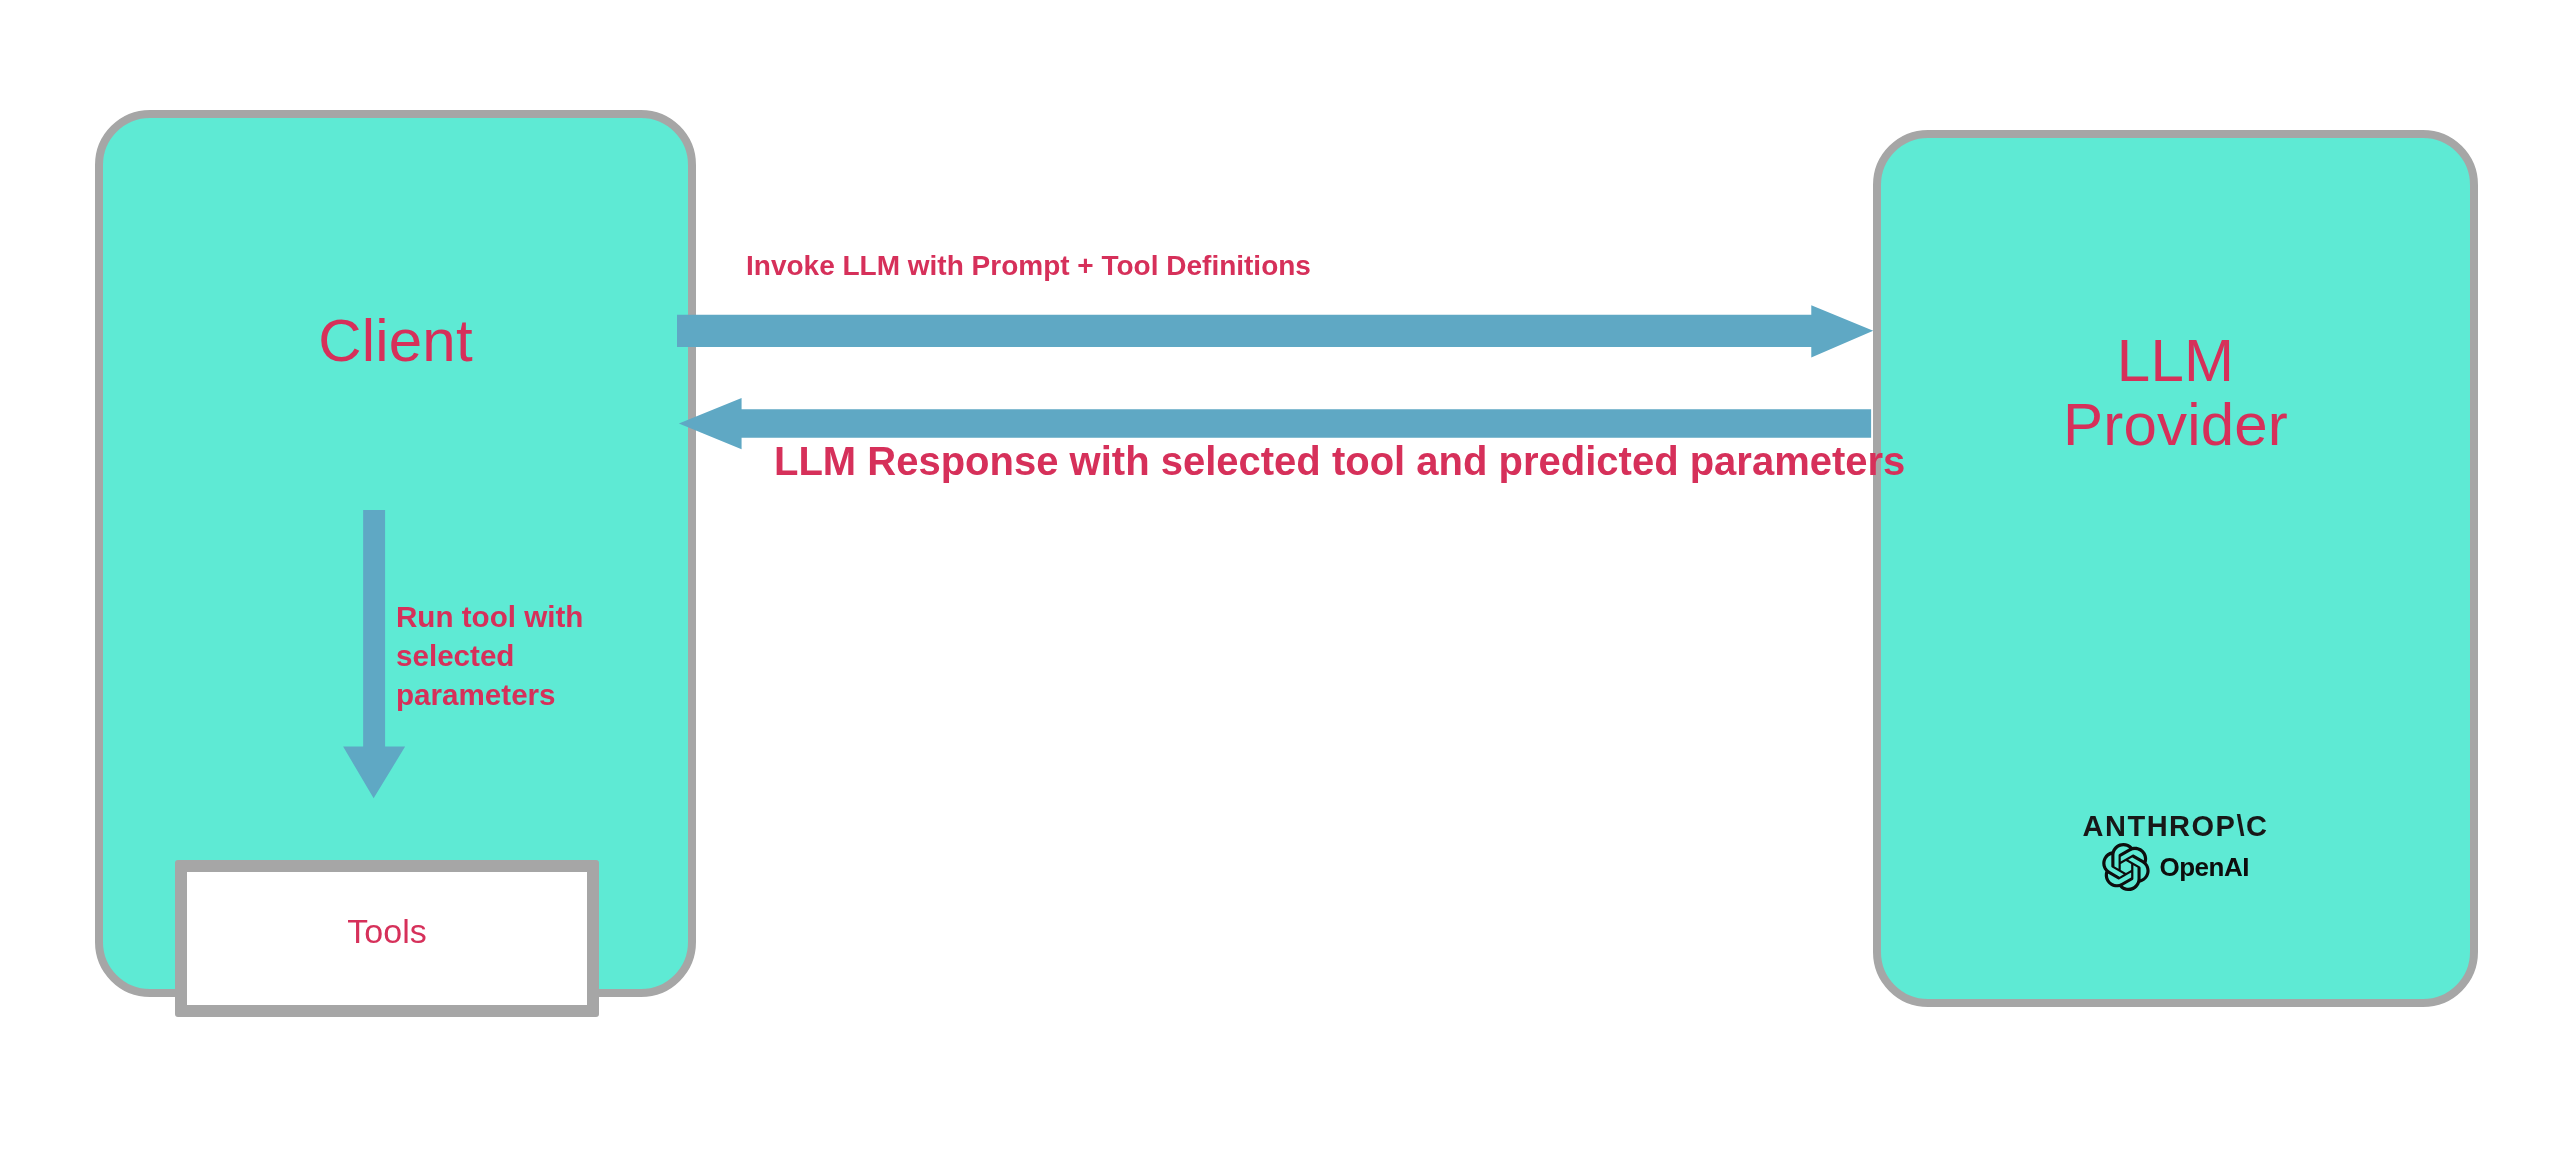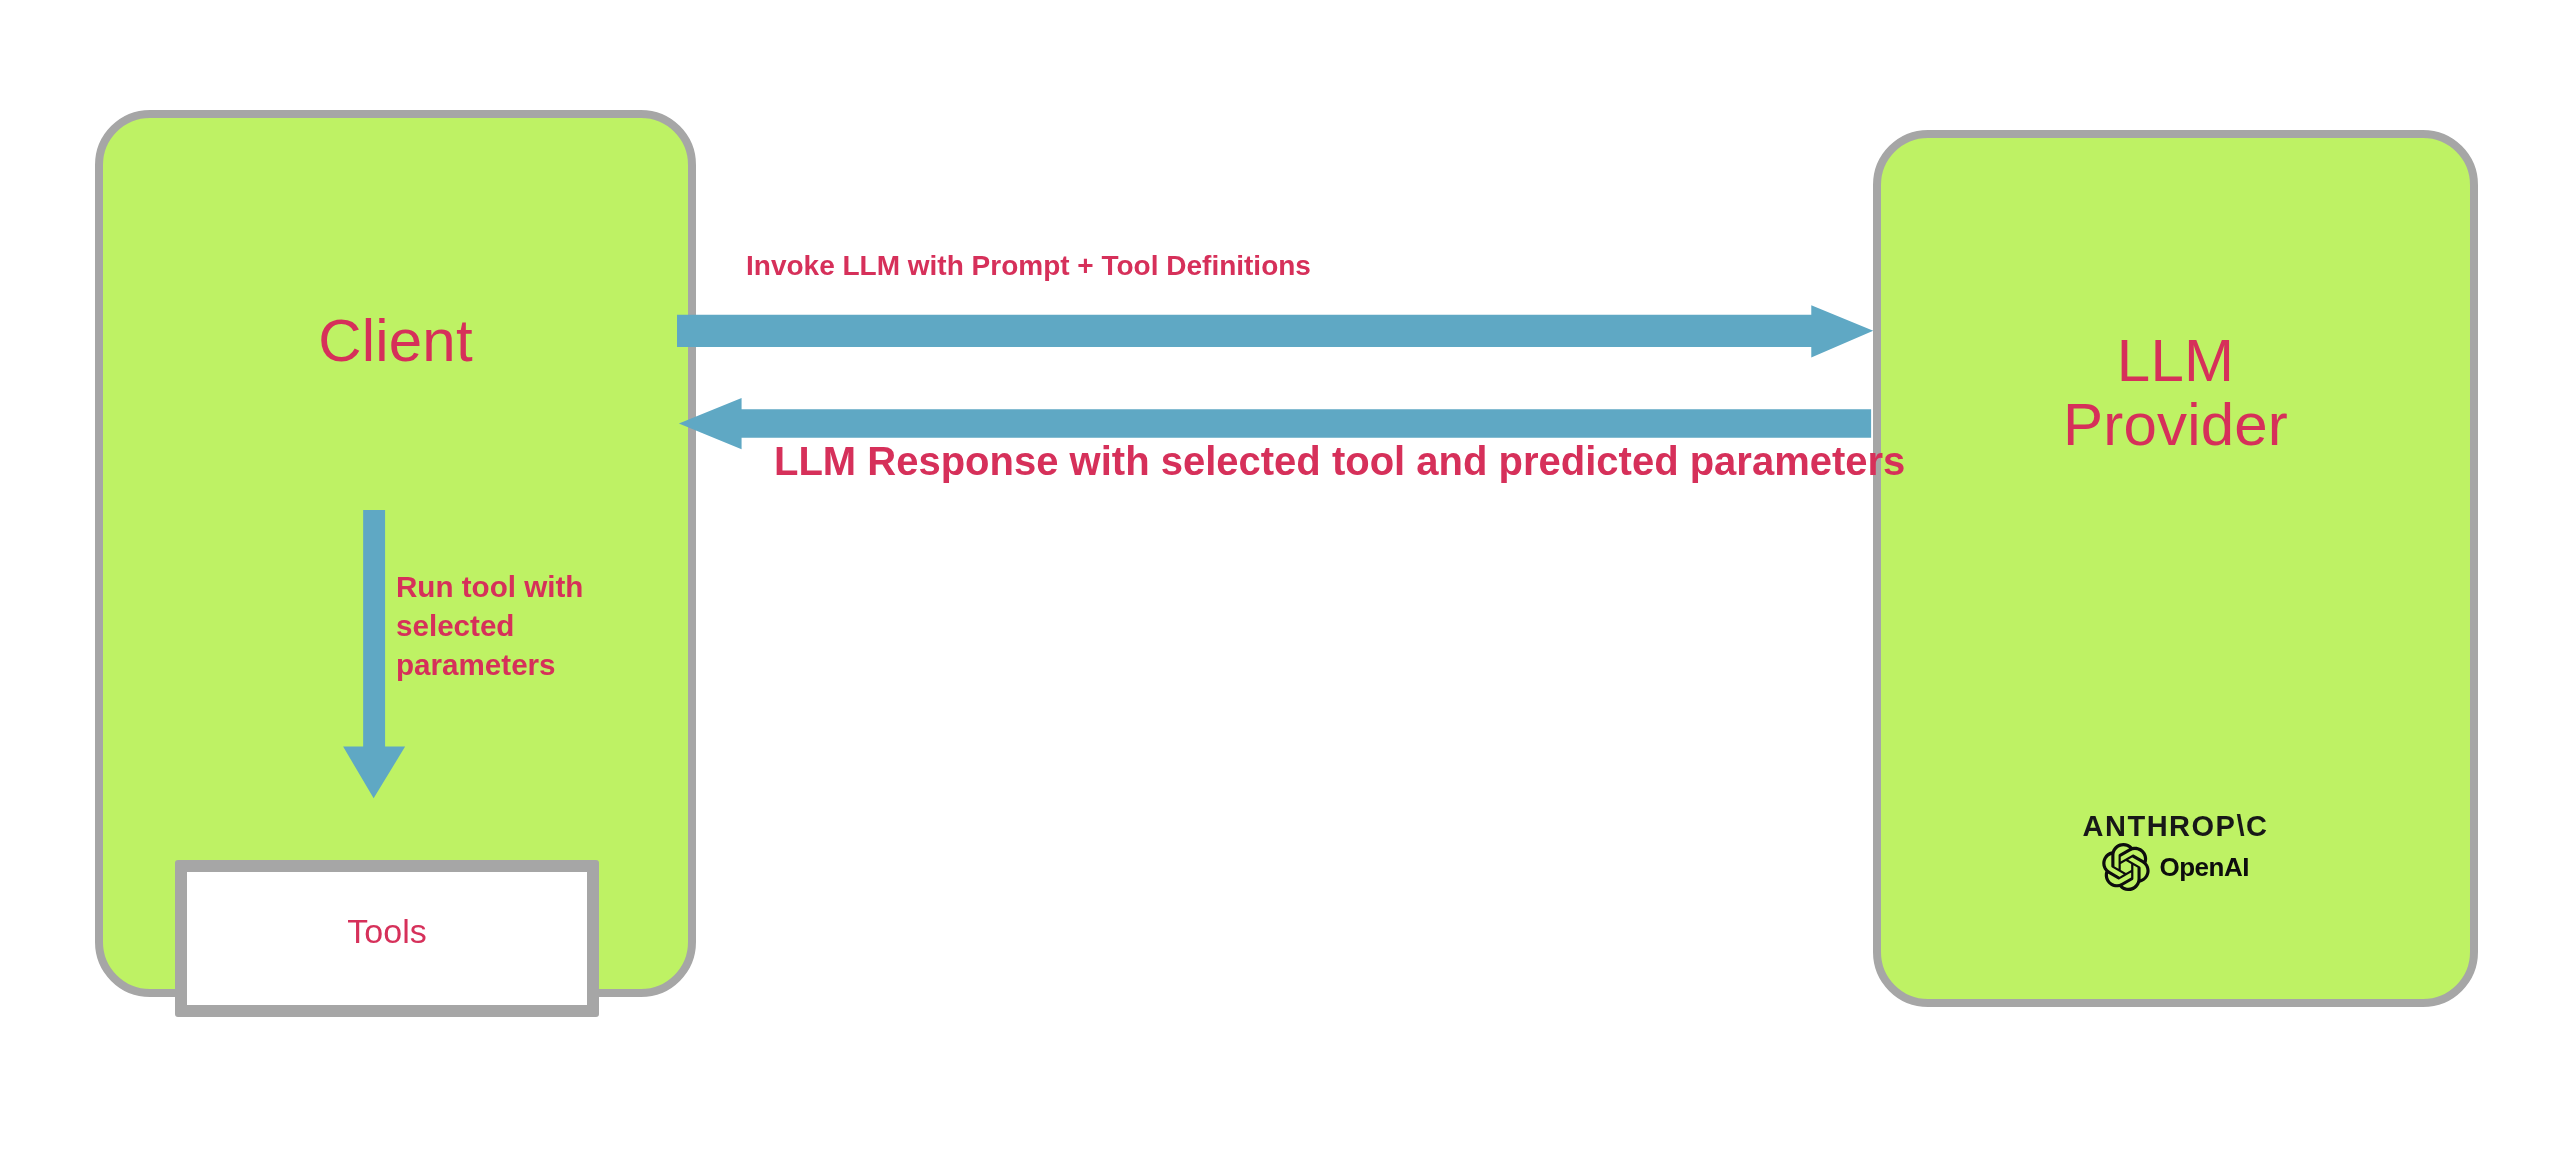--- a/index.html
+++ b/index.html
@@ -17,21 +17,21 @@
   #canvas {
     position: relative;
     width: 2576px;
     height: 1159px;
     background: #ffffff;
   }
 
   
   .node-box {
     position: absolute;
-    background: #bef264;
+    background: #5eead4;
     border: 8.6px solid #a6a6a6;
     border-radius: 55px;
     box-sizing: border-box;
   }
 
   #client-box {
     left: 95px;
     top: 110px;
     width: 601px;
     height: 887px;
@@ -165,21 +165,21 @@
 
   #label-response {
     left: 774px;
     top: 439px;
     font-size: 40px;
     white-space: nowrap;
   }
 
   #label-runtool {
     left: 396px;
-    top: 567px;
+    top: 597px;
     font-size: 29.6px;
     line-height: 1.32;
     width: 286px;
     text-align: left;
   }
 
   #label-runtool .line {
     display: block;
   }
 </style>

